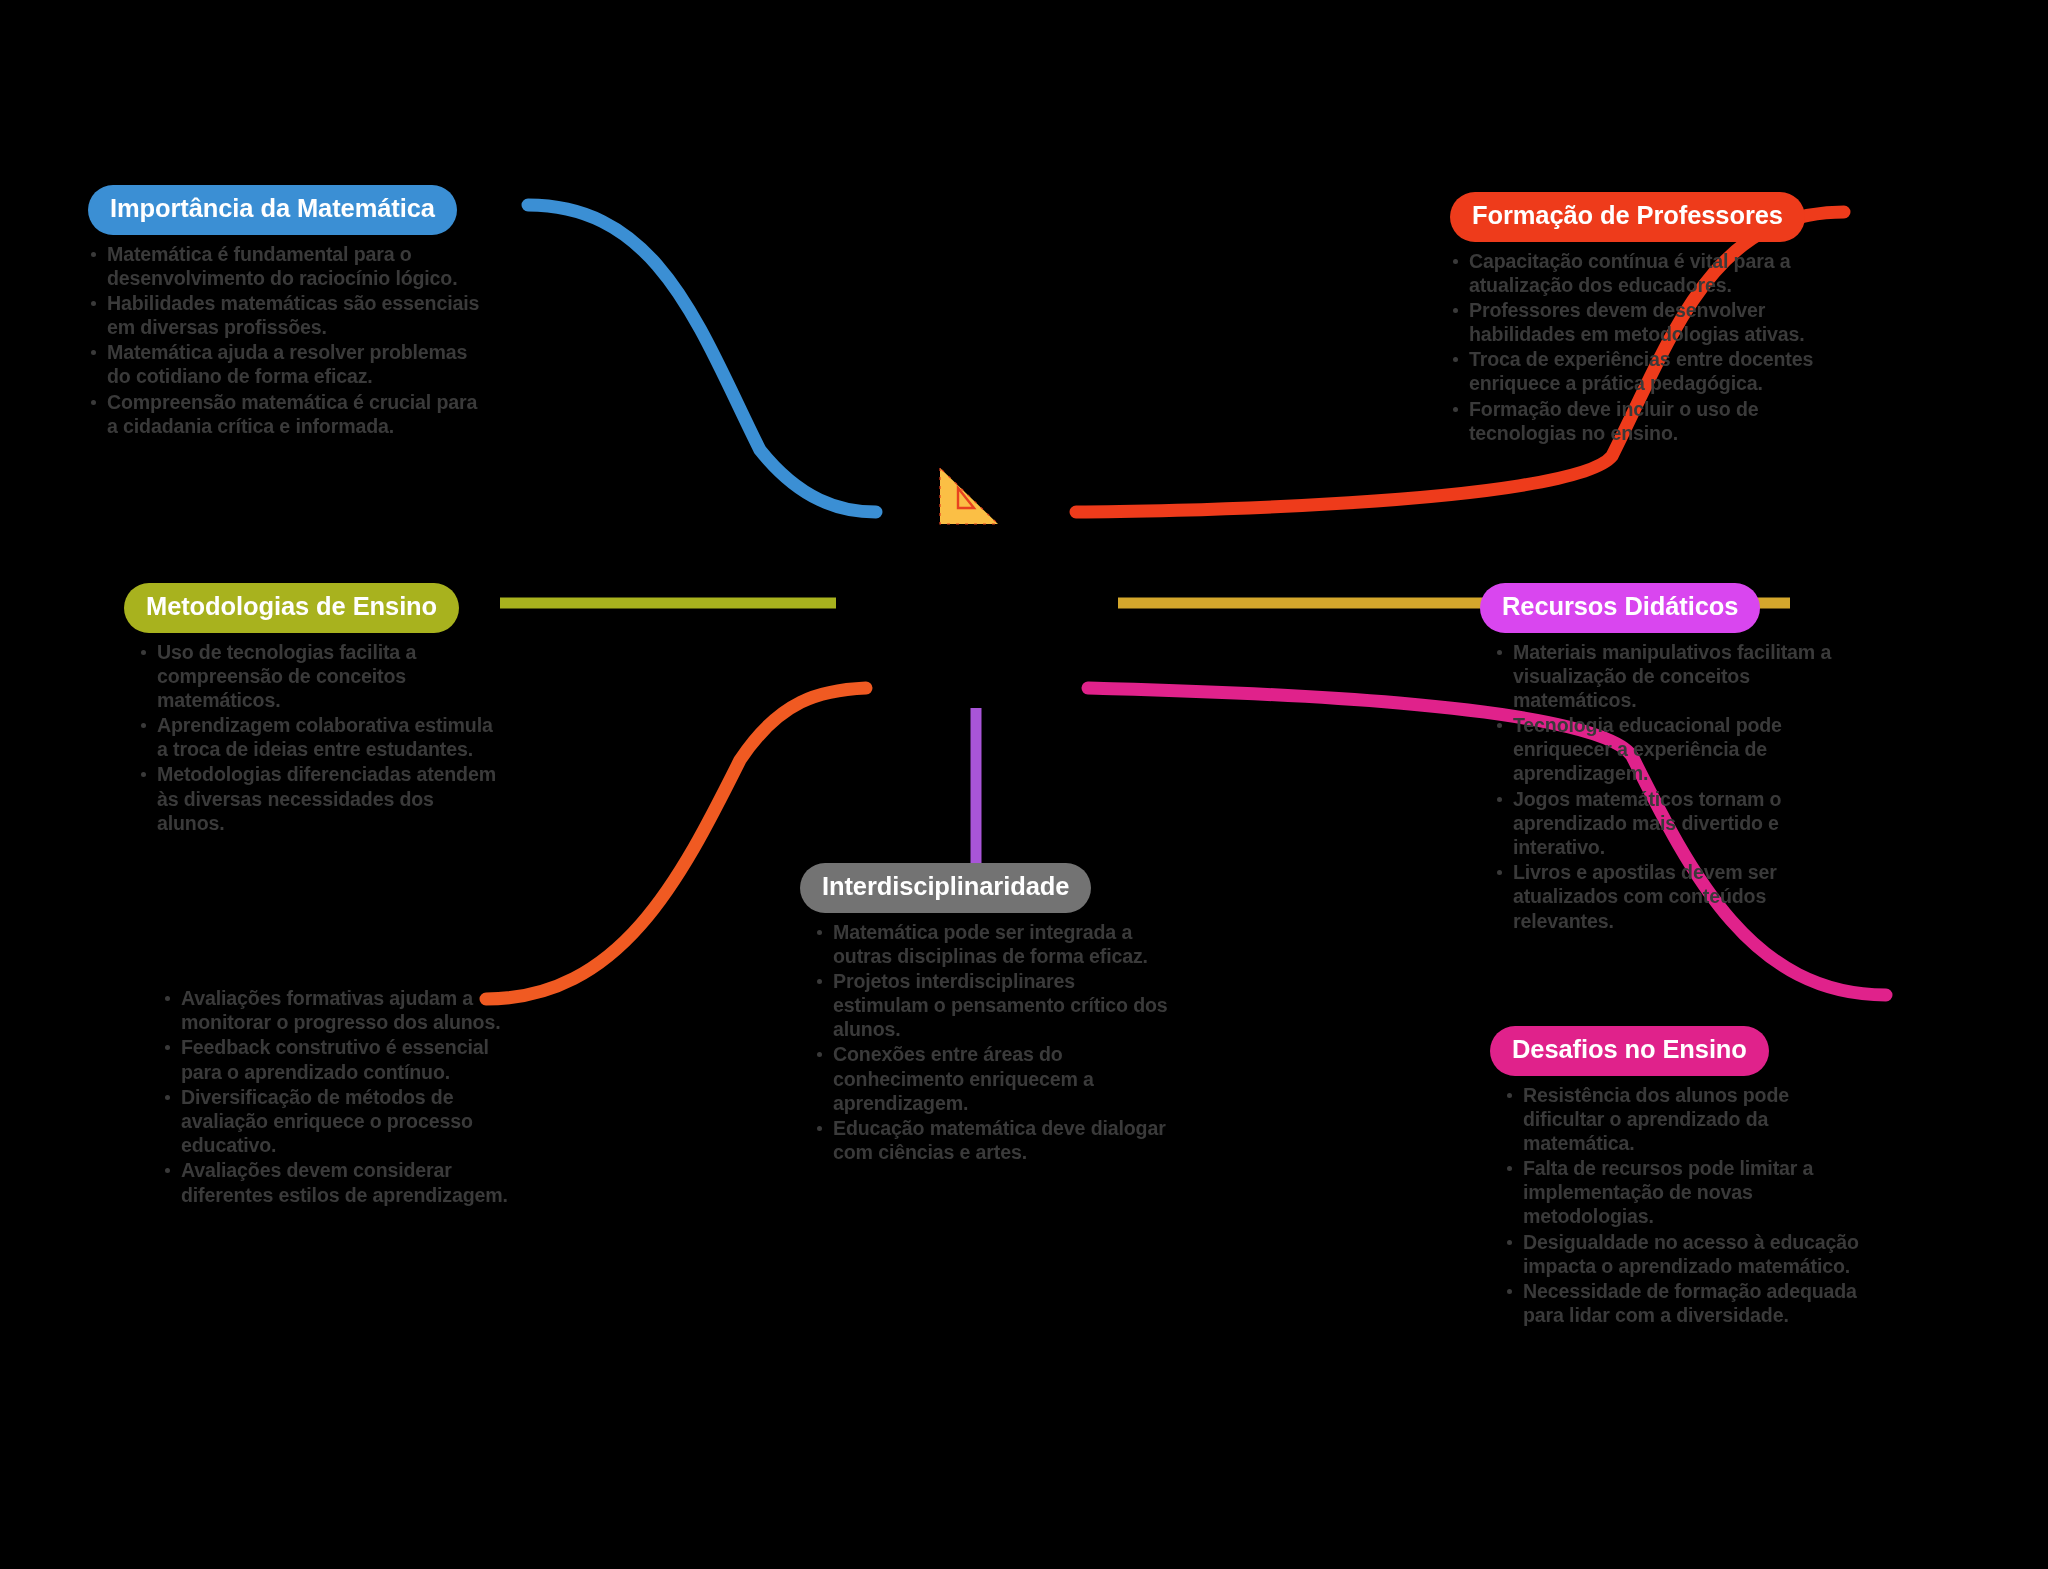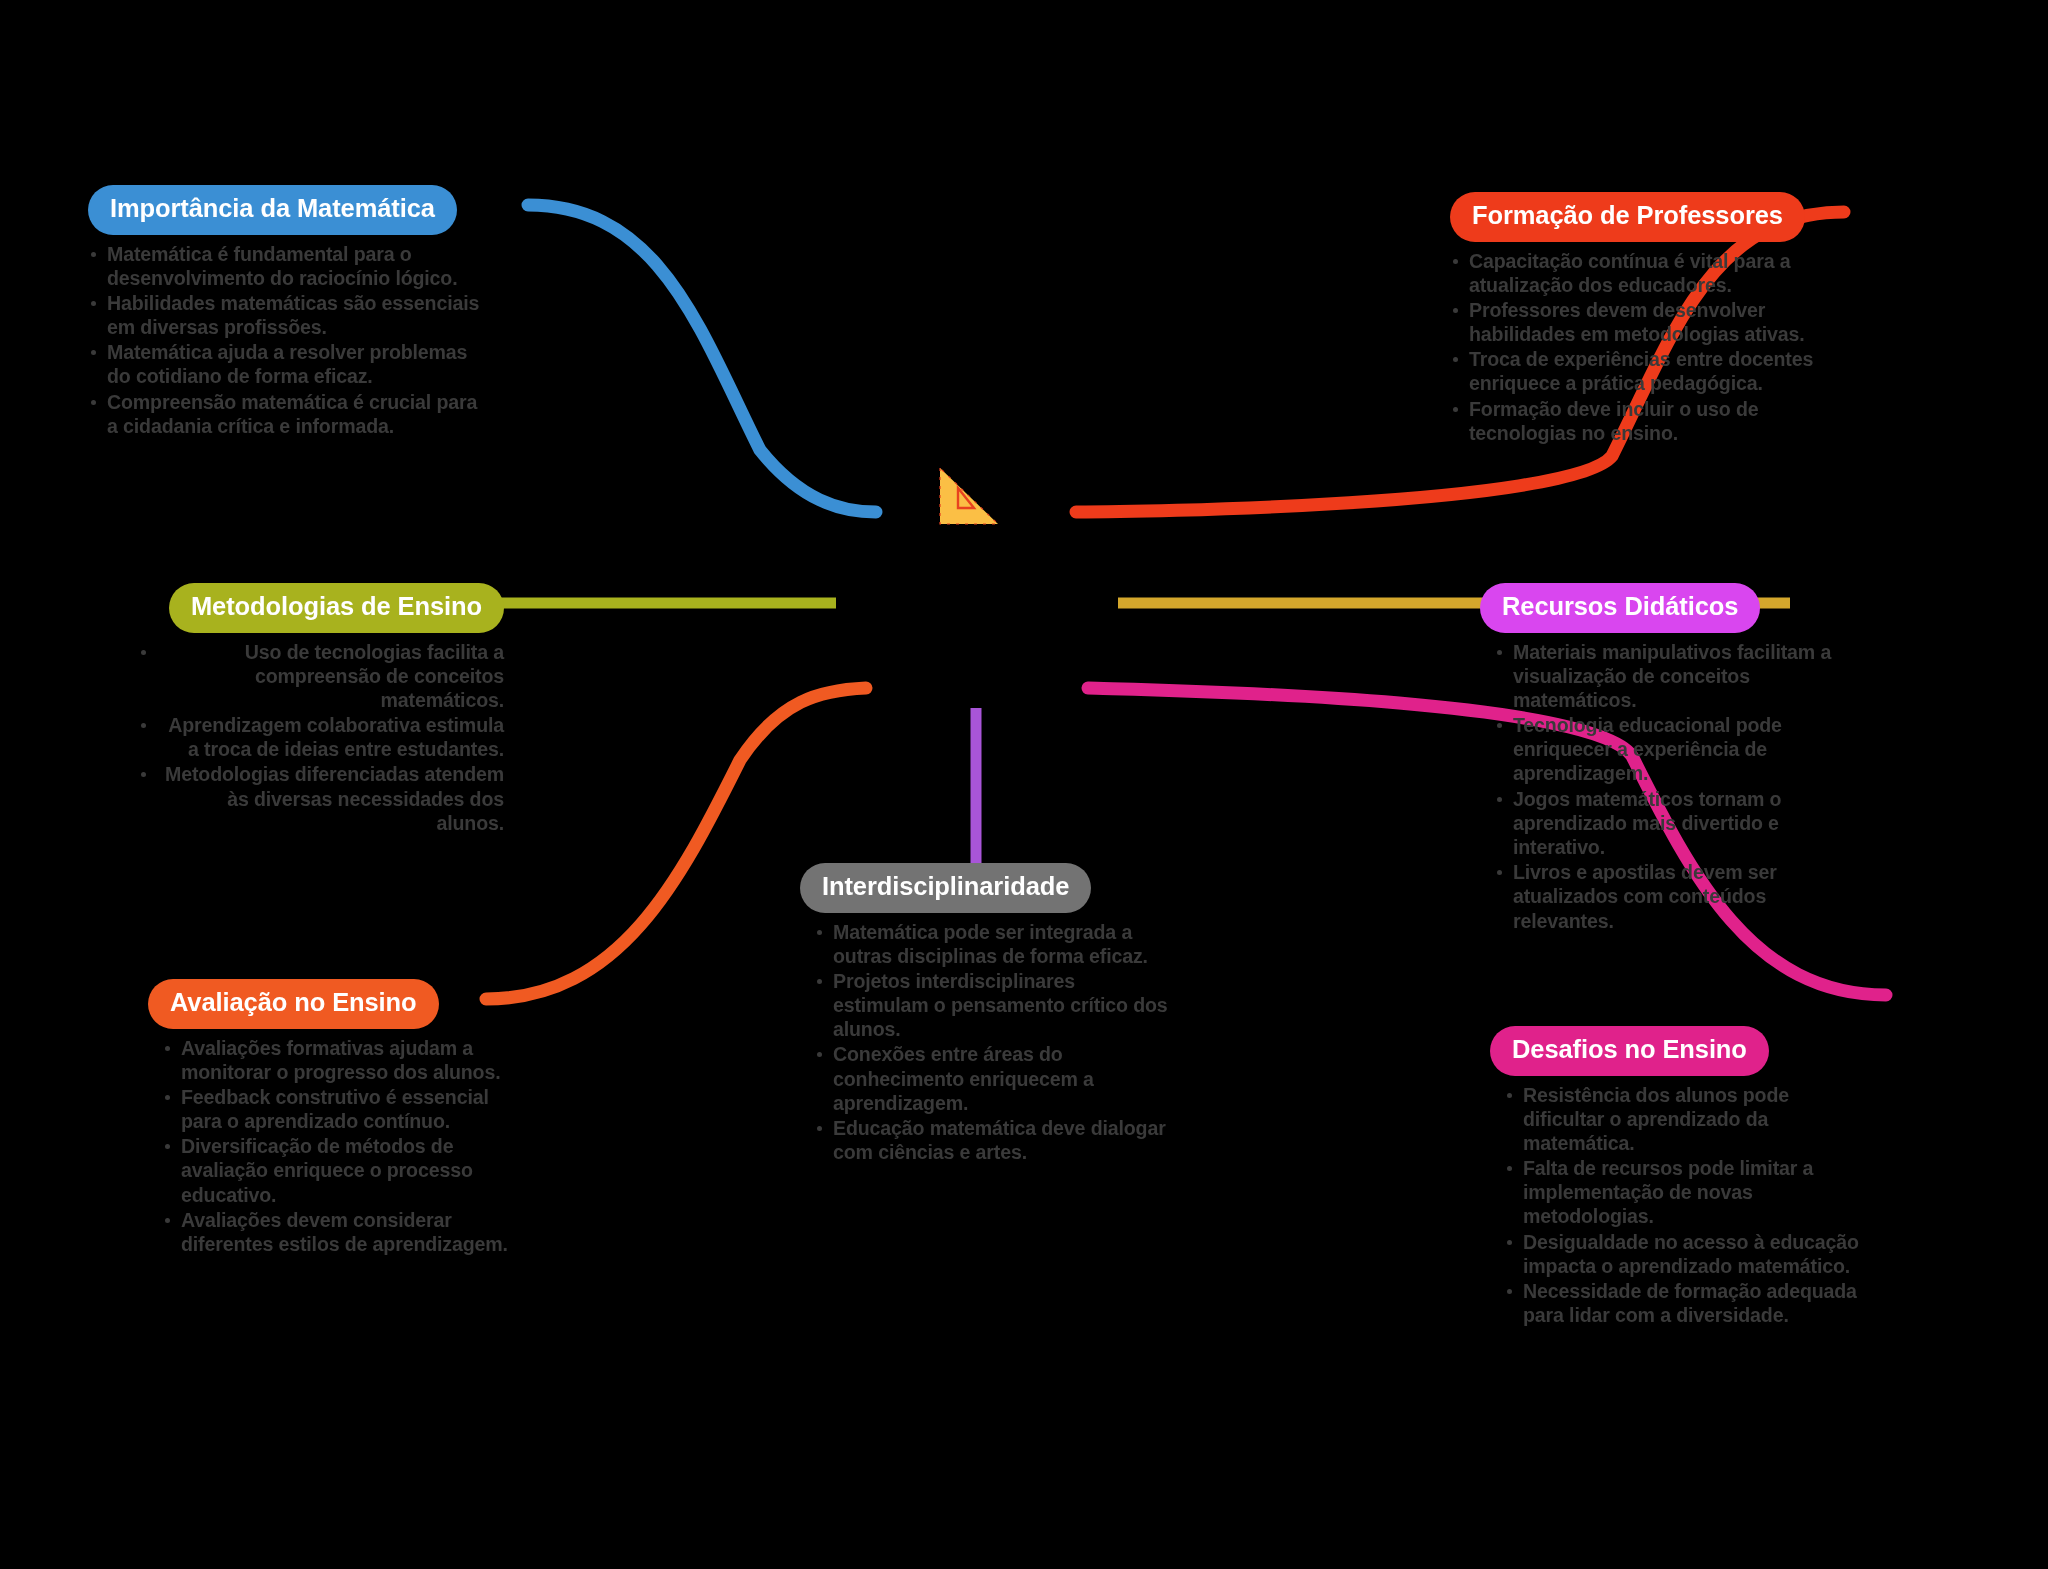--- a/index.html
+++ b/index.html
@@ -67,21 +67,21 @@
     top: 10px;
     width: 5px;
     height: 5px;
     border-radius: 50%;
     background: #3a3a3a;
   }
 
   
   .b-importancia { left: 88px;  top: 185px;  width: 400px; }
   .b-formacao    { left: 1450px; top: 192px;  width: 400px; }
-  .b-metodologias{ left: 124px;  top: 583px;  width: 380px; text-align: right; }
+  .b-metodologias{ left: 124px;  top: 583px;  width: 380px; }
   .b-recursos    { left: 1480px; top: 583px;  width: 380px; }
   .b-avaliacao   { left: 148px;  top: 979px;  width: 365px; }
   .b-interdisc   { left: 800px;  top: 863px;  width: 372px; }
   .b-desafios    { left: 1490px; top: 1026px;  width: 375px; }
 
   .b-importancia .bullets { margin-left: 0; }
   .b-metodologias .bullets { margin-left: 14px; }
   .b-recursos .bullets { margin-left: 14px; }
   .b-avaliacao .bullets { margin-left: 14px; }
   .b-interdisc .bullets { margin-left: 14px; }
@@ -151,21 +151,20 @@
     <span class="pill" style="background: #d946ef;">Recursos Didáticos</span>
     <ul class="bullets">
       <li>Materiais manipulativos facilitam a visualização de conceitos matemáticos.</li>
       <li>Tecnologia educacional pode enriquecer a experiência de aprendizagem.</li>
       <li>Jogos matemáticos tornam o aprendizado mais divertido e interativo.</li>
       <li>Livros e apostilas devem ser atualizados com conteúdos relevantes.</li>
     </ul>
   </div>
 
   <div class="branch b-avaliacao">
-    <span class="pill" style="background: rgb(240, 90, 34);">Avaliação no Ensino</span>
     <ul class="bullets">
       <li>Avaliações formativas ajudam a monitorar o progresso dos alunos.</li>
       <li>Feedback construtivo é essencial para o aprendizado contínuo.</li>
       <li>Diversificação de métodos de avaliação enriquece o processo educativo.</li>
       <li>Avaliações devem considerar diferentes estilos de aprendizagem.</li>
     </ul>
   </div>
 
   <div class="branch b-interdisc">
     <span class="pill" style="background: #737373;">Interdisciplinaridade</span>

